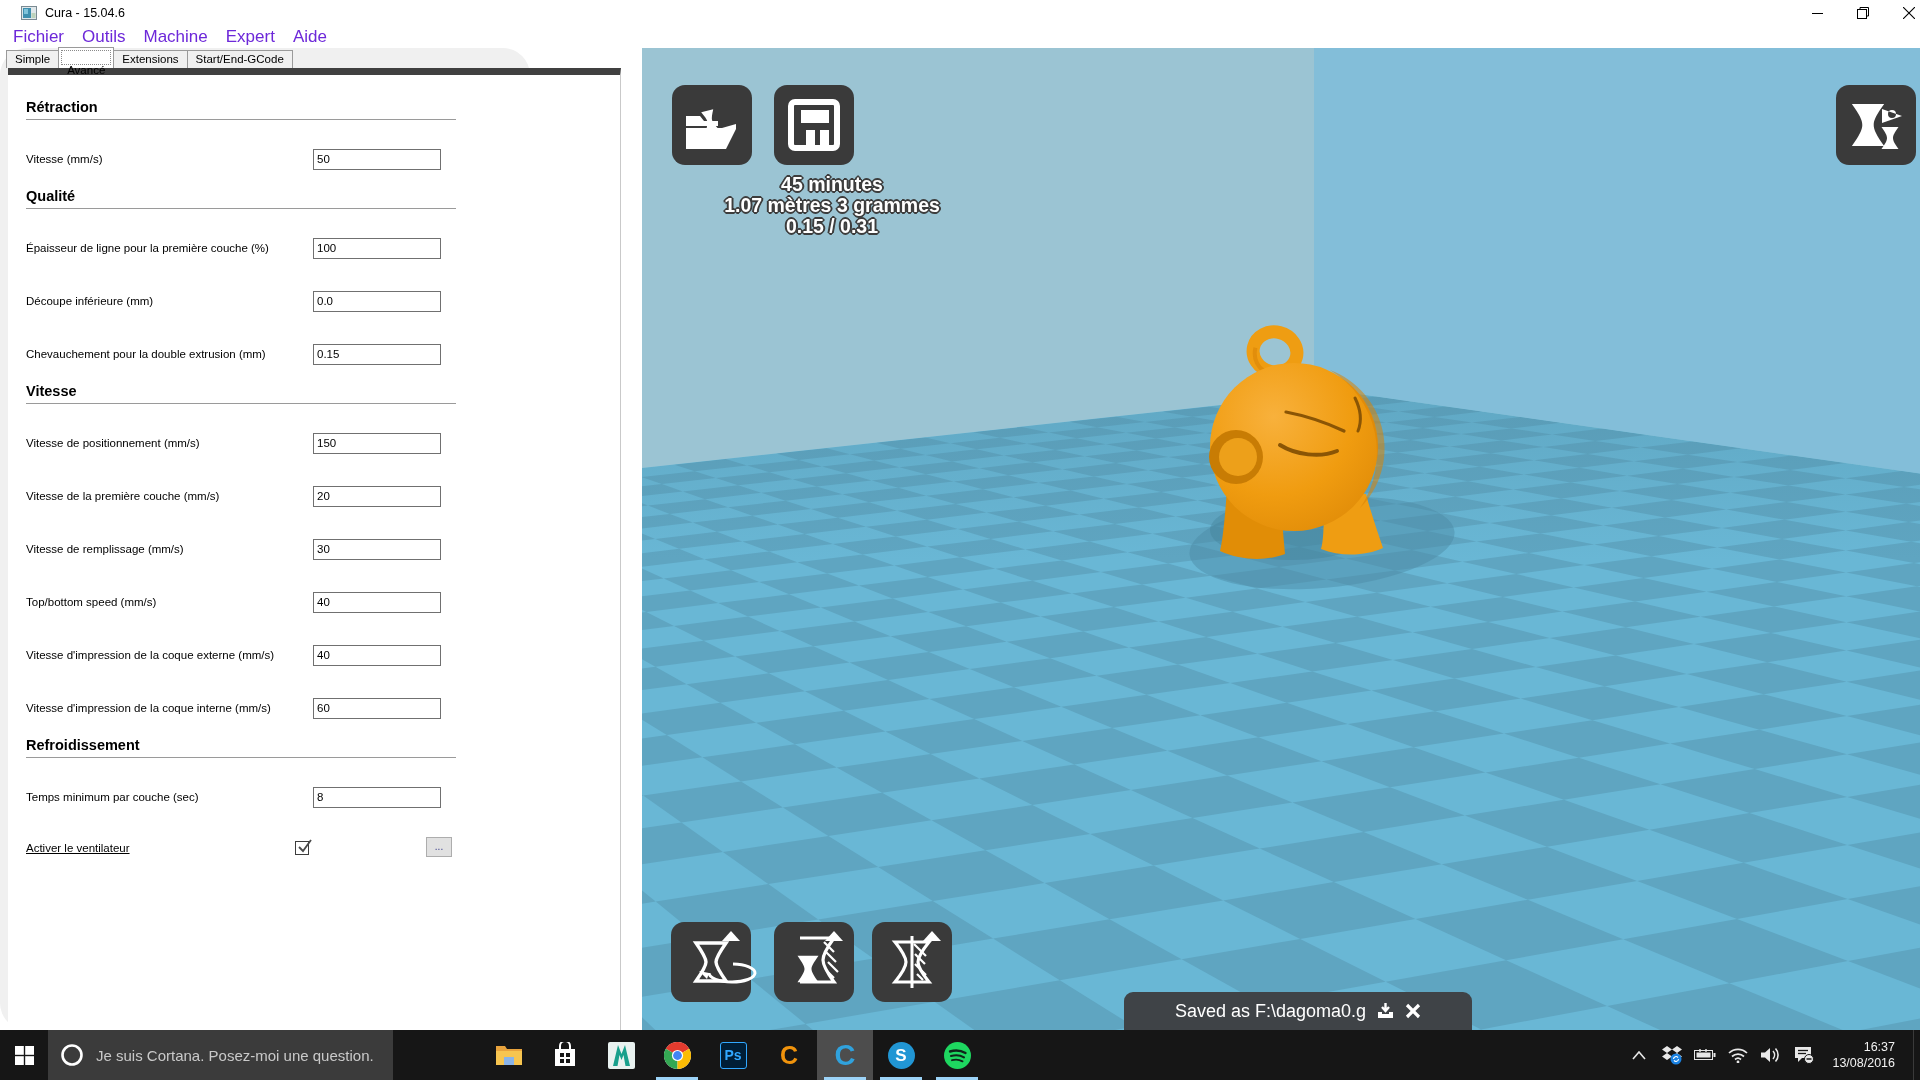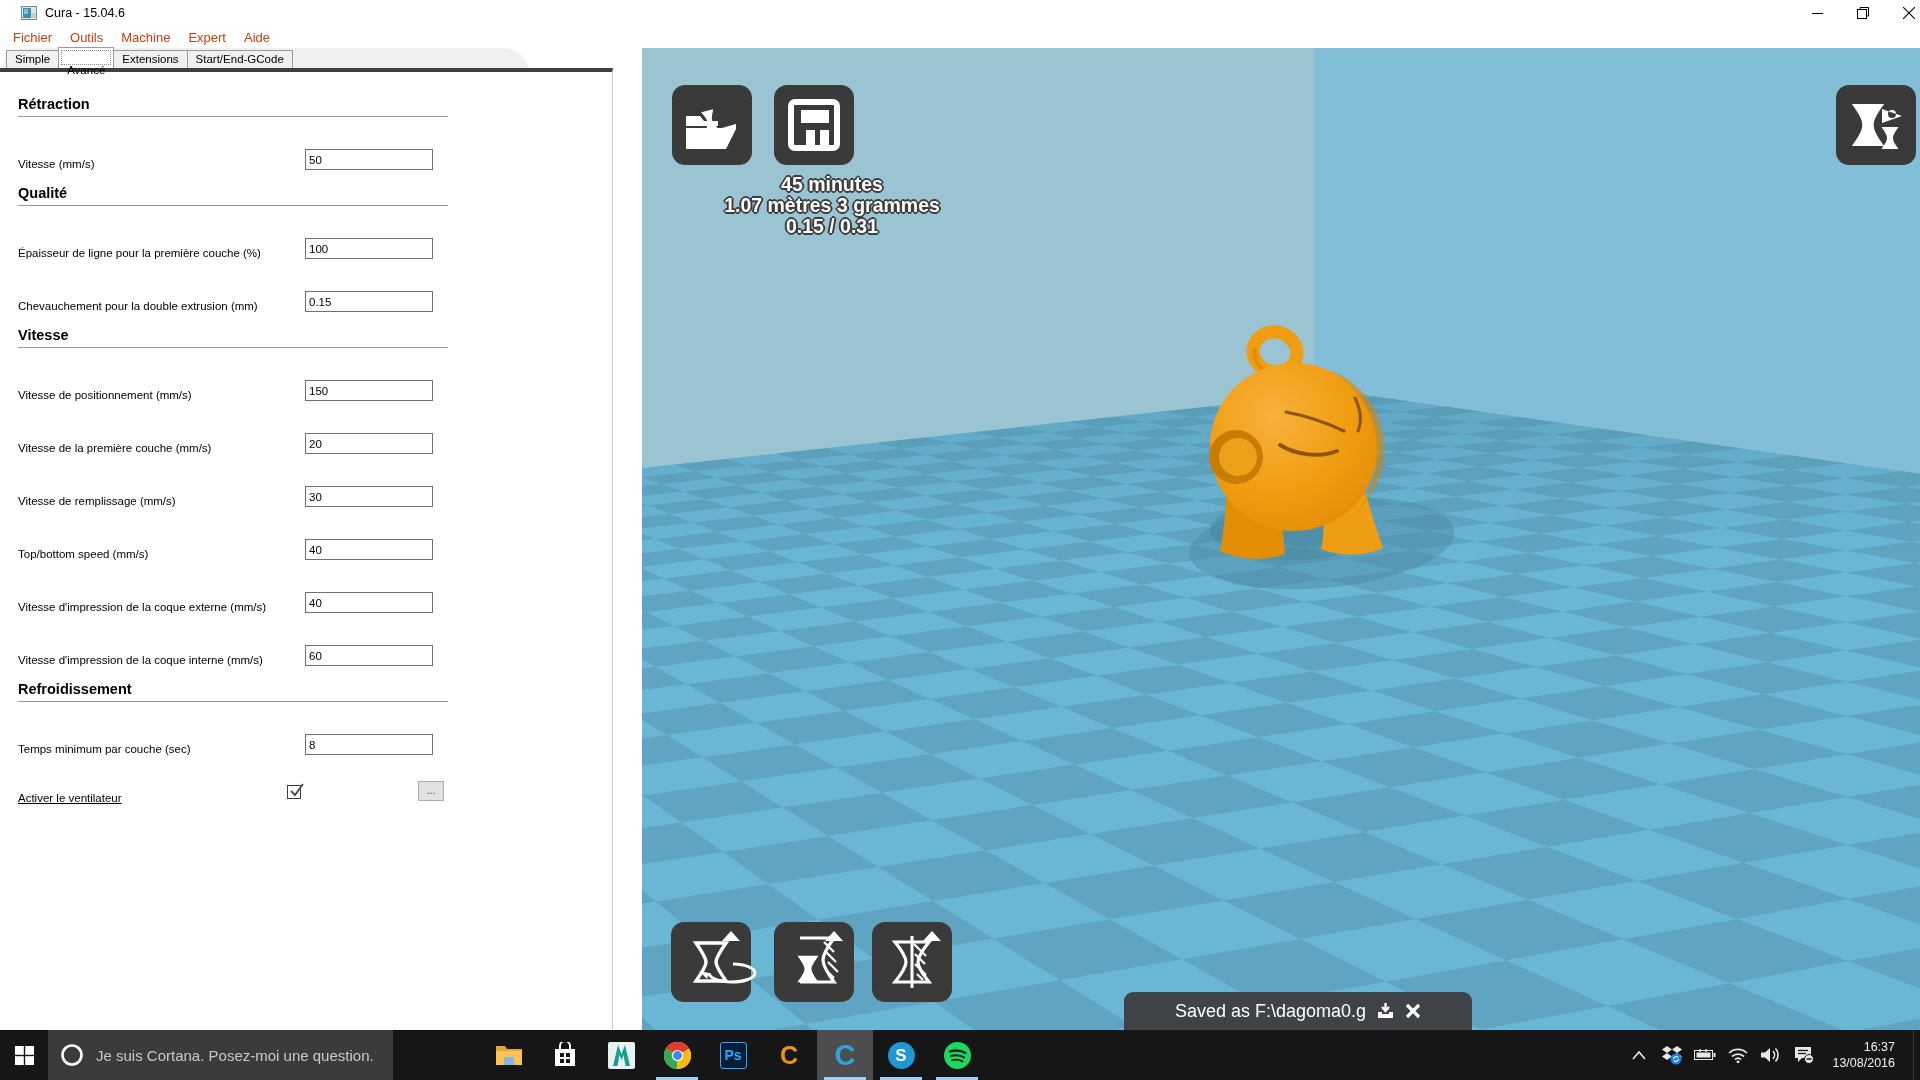--- a/index.html
+++ b/index.html
@@ -9,35 +9,35 @@
   
   .titlebar{position:absolute;left:12px;top:0;width:1920px;height:26px;background:#fff;display:flex;align-items:center;}
   .win-icon{width:16px;height:16px;margin:0 8px 0 9px;}
   .win-title{font-size:12.5px;color:#000;}
   .win-controls{position:absolute;right:0;top:0;height:26px;display:flex;}
   .win-btn{width:46px;height:26px;display:flex;align-items:center;justify-content:center;cursor:default;}
   .win-btn svg{display:block;}
 
   
   .menubar{position:absolute;left:0;top:26px;width:1920px;height:22px;background:#fff;display:flex;align-items:center;padding-left:4px;}
-  .menu-item{font-size:13px;color:#c2410c;padding:3px 9px;}
+  .menu-item{font-size:17px;color:#6d28d9;padding:3px 9px;}
 
   
   .main{position:absolute;left:0;top:48px;width:1920px;height:982px;}
 
   
   .settings{position:absolute;left:0;top:0;width:530px;height:982px;background:#f0f0f0;border-radius:27px;}
   .tabstrip{position:absolute;left:6px;top:0;height:20px;display:flex;align-items:flex-end;z-index:3;}
   .tab{font-size:11.5px;color:#000;background:#f0f0f0;border:1px solid #9a9a9a;border-bottom:none;padding:2px 8px 3px;height:18px;margin-right:-1px;position:relative;}
   .tab.active{background:#fff;height:21px;padding-top:16px;z-index:4;outline:1px dotted #8a8a8a;outline-offset:-4px;}
-  .panel-body{position:absolute;left:0;top:20px;width:613px;height:962px;background:#fff;border-top:4px solid #404040;border-right:1px solid #c9c9c9;z-index:2;}
+  .panel-body{position:absolute;left:8px;top:20px;width:613px;height:962px;background:#fff;border-top:7px solid #404040;border-right:1px solid #c9c9c9;z-index:2;}
   .panel-form{padding-left:18px;}
   .f-heading{font-size:14.5px;font-weight:bold;color:#000;width:430px;border-bottom:1px solid #9a9a9a;padding-bottom:4px;margin:15px 0 5px 0;}
   .f-section:first-child .f-heading{margin-top:24px;}
-  .f-row{position:relative;width:415px;height:28px;display:flex;align-items:flex-end;margin-top:25px;}
+  .f-row{position:relative;width:415px;height:28px;display:flex;align-items:center;margin-top:25px;}
   .f-label{flex:1;font-size:11.5px;color:#000;padding-right:4px;white-space:nowrap;}
   .f-input{width:128px;height:21px;border:1px solid #707070;font-size:11.5px;padding:0 3px;color:#000;background:#fff;outline:none;}
   .cool-row{height:24px;text-decoration:underline;}
   .checkbox{position:absolute;left:269px;top:5px;width:14px;height:14px;border:1px solid #3c3c3c;background:#fff;}
   .checkbox svg{position:absolute;left:1px;top:-3px;overflow:visible;}
   .more-btn{position:absolute;left:400px;top:1px;width:26px;height:20px;background:#e1e1e1;border:1px solid #adadad;font-size:10px;color:#3b3f8c;line-height:8px;padding:0;}
 
   
   .viewport{position:absolute;left:642px;top:0;width:1302px;height:982px;overflow:hidden;background:#9bc4d3;}
   .scene{position:absolute;left:0;top:0;width:1302px;height:982px;}
@@ -124,20 +124,24 @@
               <label class="f-label">Vitesse (mm/s)</label>
               <input class="f-input" readonly="" value="50" style="">
             </div>
           </div>
 
           <div class="f-section">
             <div class="f-heading">Qualité</div>
             <div class="f-row">
               <label class="f-label">Épaisseur de ligne pour la première couche (%)</label>
               <input class="f-input" readonly="" value="100" style="">
+            </div>
+            <div class="f-row">
+              <label class="f-label">Découpe inférieure (mm)</label>
+              <input class="f-input" readonly="" value="0.0" style="">
             </div>
             <div class="f-row">
               <label class="f-label">Chevauchement pour la double extrusion (mm)</label>
               <input class="f-input" readonly="" value="0.15" style="">
             </div>
           </div>
 
           <div class="f-section">
             <div class="f-heading">Vitesse</div>
             <div class="f-row">

